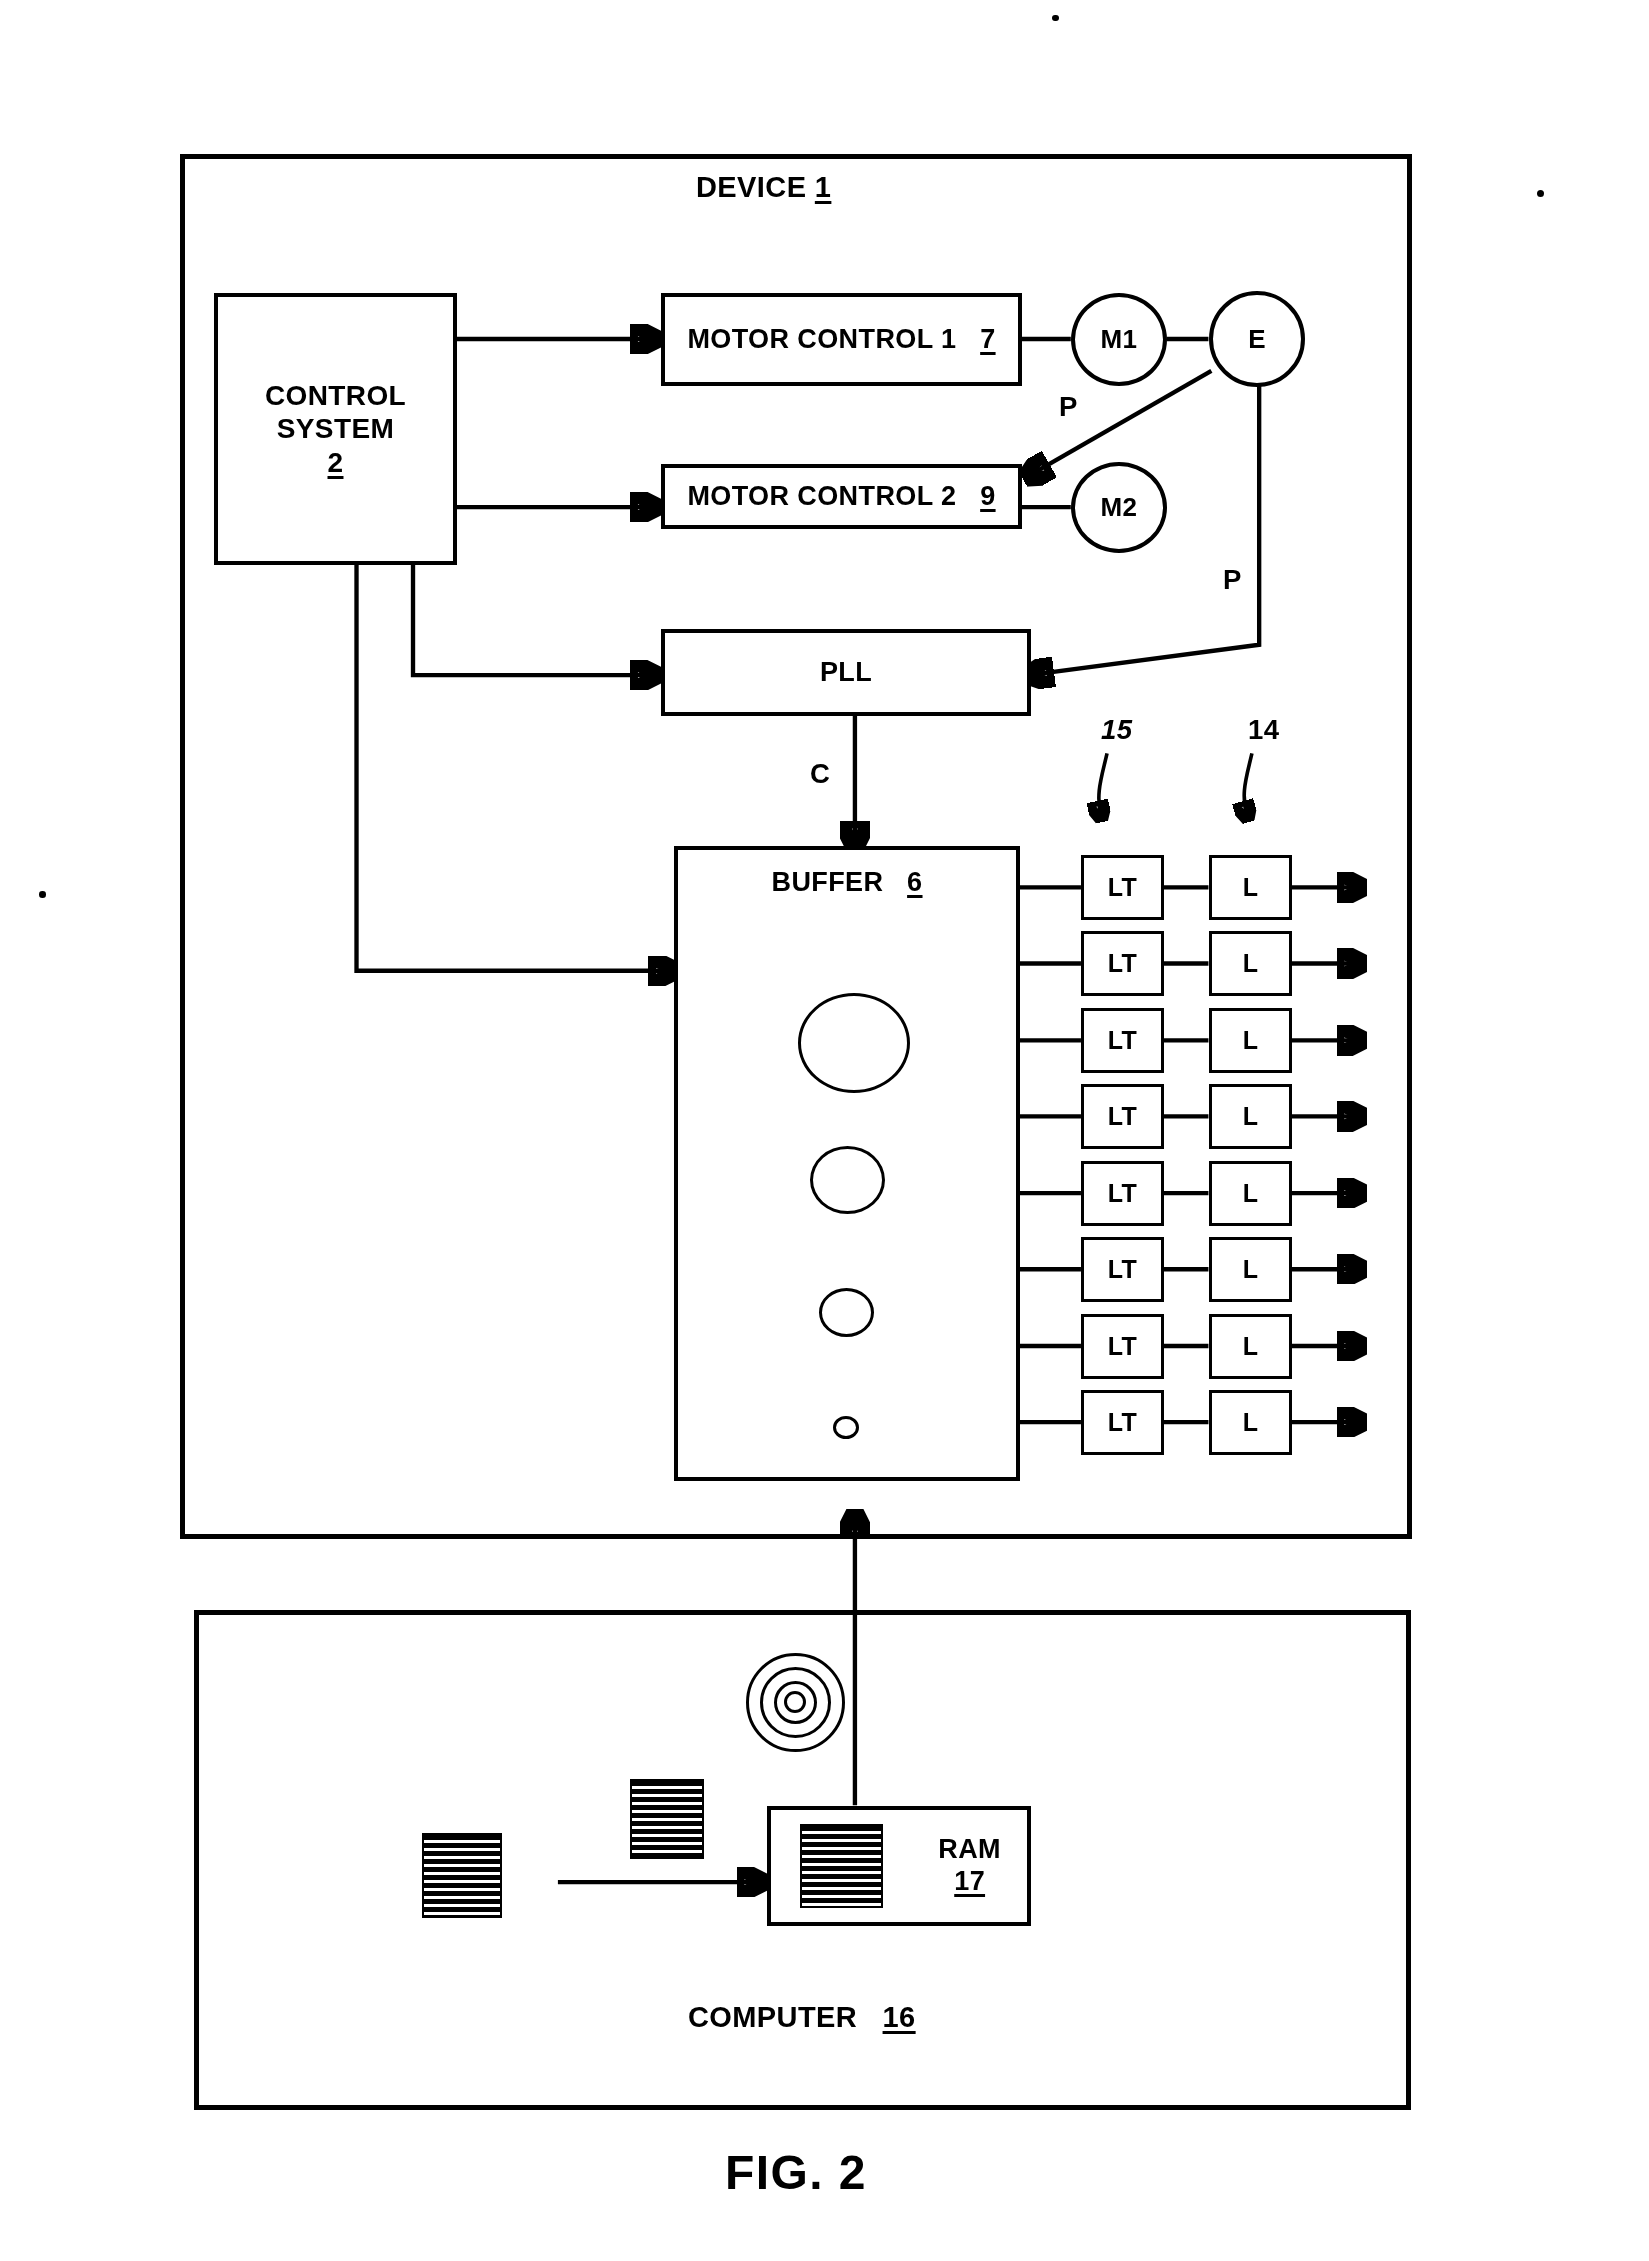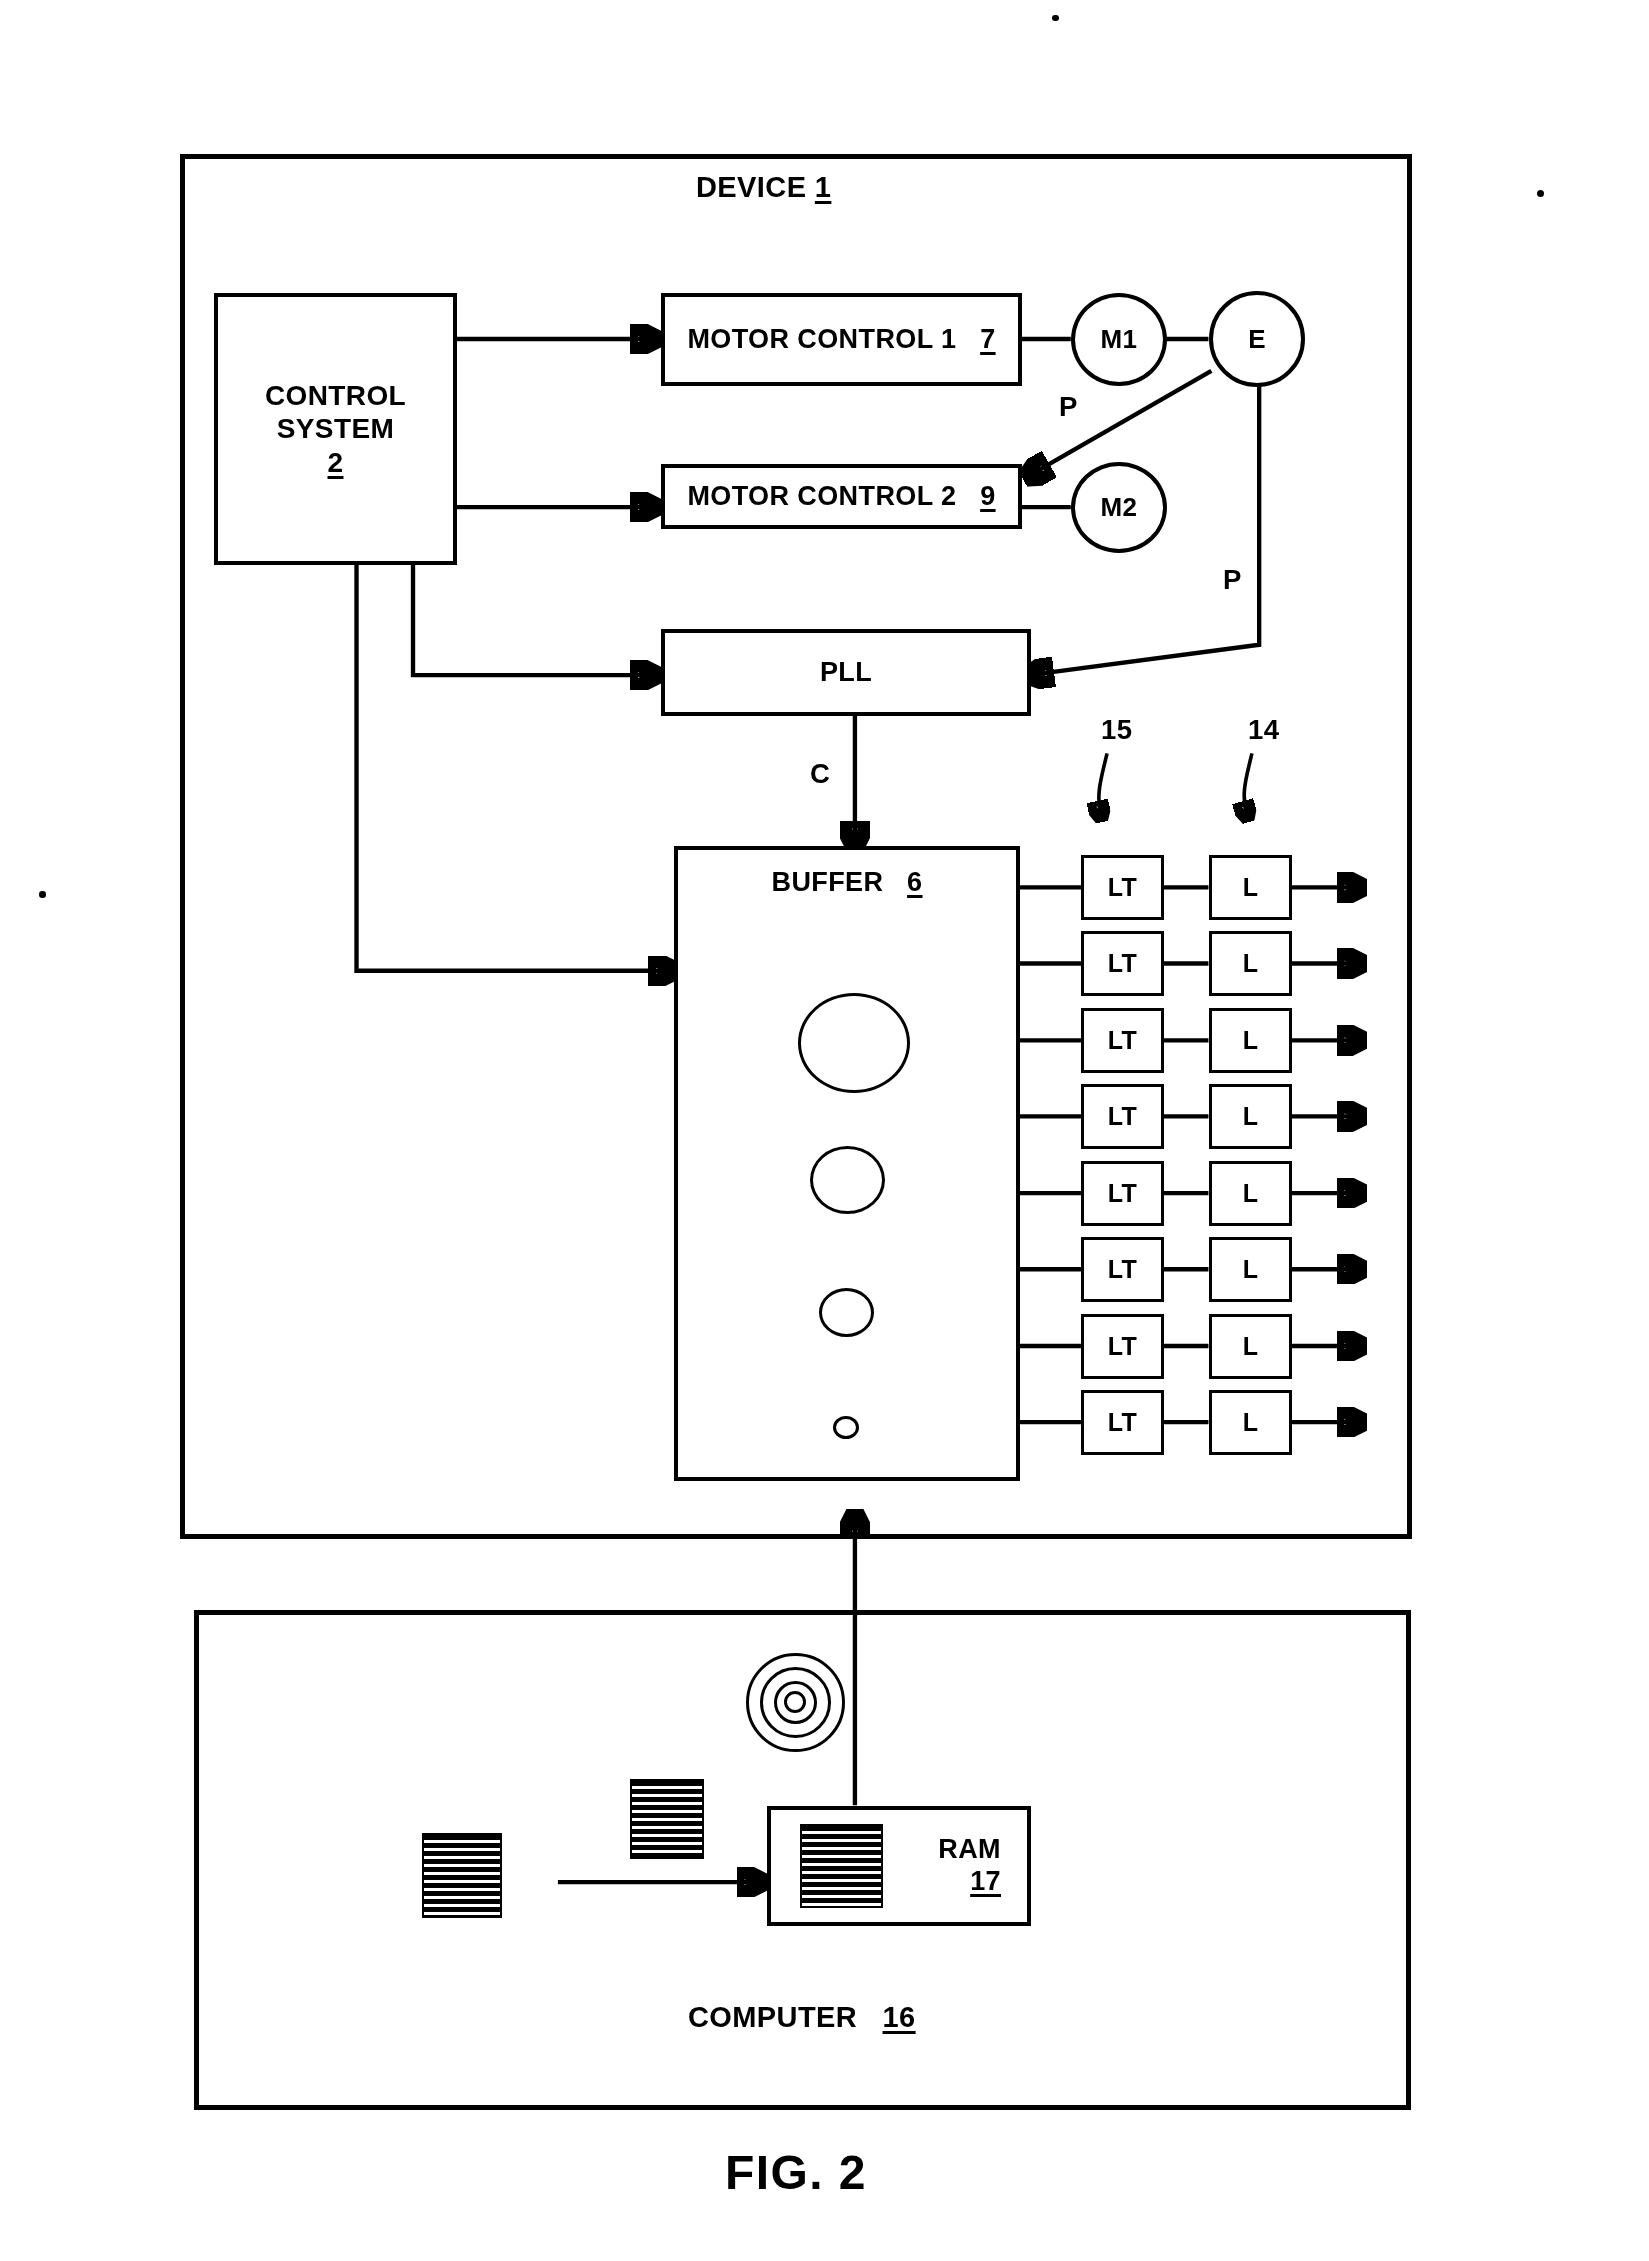--- a/index.html
+++ b/index.html
@@ -221,21 +221,21 @@
 
   <div class="abs lbl t-p" style="left:1059px; top:391px;">P</div>
   <div class="abs lbl t-p" style="left:1223px; top:564px;">P</div>
 
   <div class="abs box" style="left:661px; top:629px; width:370px; height:87px;">
     <span class="lbl t-box">PLL</span>
   </div>
 
   <div class="abs lbl t-p" style="left:810px; top:758px;">C</div>
 
-  <div class="abs lbl t-num" style="left:1101px; top:714px;">15</div>
+  <div class="abs lbl t-num" style="left:1101px; top:714px;font-style:italic;">15</div>
   <div class="abs lbl t-num" style="left:1248px; top:714px;">14</div>
 
   <div class="abs box" style="left:674px; top:846px; width:346px; height:635px; align-items:flex-start;">
     <div class="lbl t-box" style="margin-top:17.4px;">
       <span>BUFFER</span>
       <span>&nbsp;</span>
       <span class="u">6</span>
     </div>
   </div>
 
@@ -314,21 +314,21 @@
   <div class="abs docicon" style="left:630px; top:1779px; width:74px; height:80px;"></div>
 
   <div class="abs" style="left:746px; top:1653px; width:99px; height:99px;">
     <div class="abs ring" style="left:0px;  top:0px;  width:99px; height:99px;"></div>
     <div class="abs ring" style="left:13.8px; top:13.8px; width:71px;  height:71px;"></div>
     <div class="abs ring" style="left:27.5px; top:27.5px; width:43px;  height:43px;"></div>
     <div class="abs ring" style="left:38px; top:38px; width:22px;  height:22px;"></div>
   </div>
 
   <div class="abs box" style="left:767px; top:1806px; width:264px; height:120px; justify-content:flex-end;">
-    <div class="lbl t-box" style="text-align:right; margin-right:26px;">
+    <div class="lbl t-box" style="text-align:center; margin-right:26px;">
       <div>RAM</div>
       <div class="u">17</div>
     </div>
   </div>
 
   <div class="abs docicon" style="left:800px; top:1824px; width:83px; height:84px;"></div>
 
   <div class="abs lbl t-fig" style="left:725px; top:2145px;">FIG. 2</div>
 
   <div class="speck" style="left:1052px; top:14.5px;  width:6.5px;  height:6.5px;"></div>

